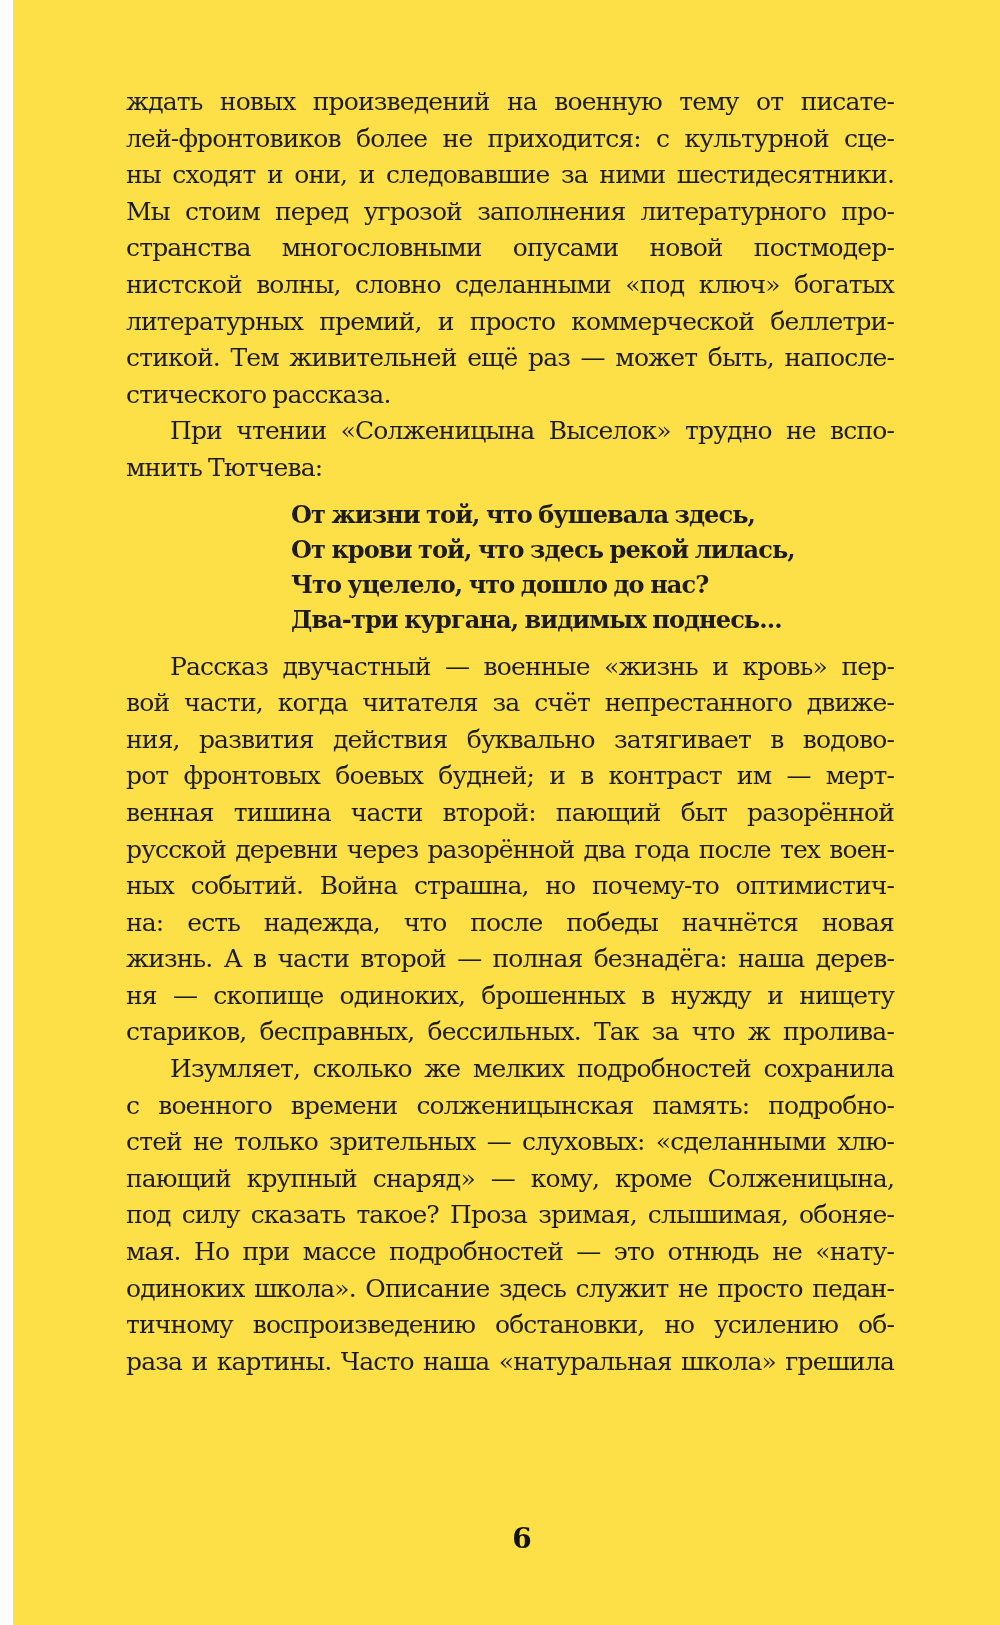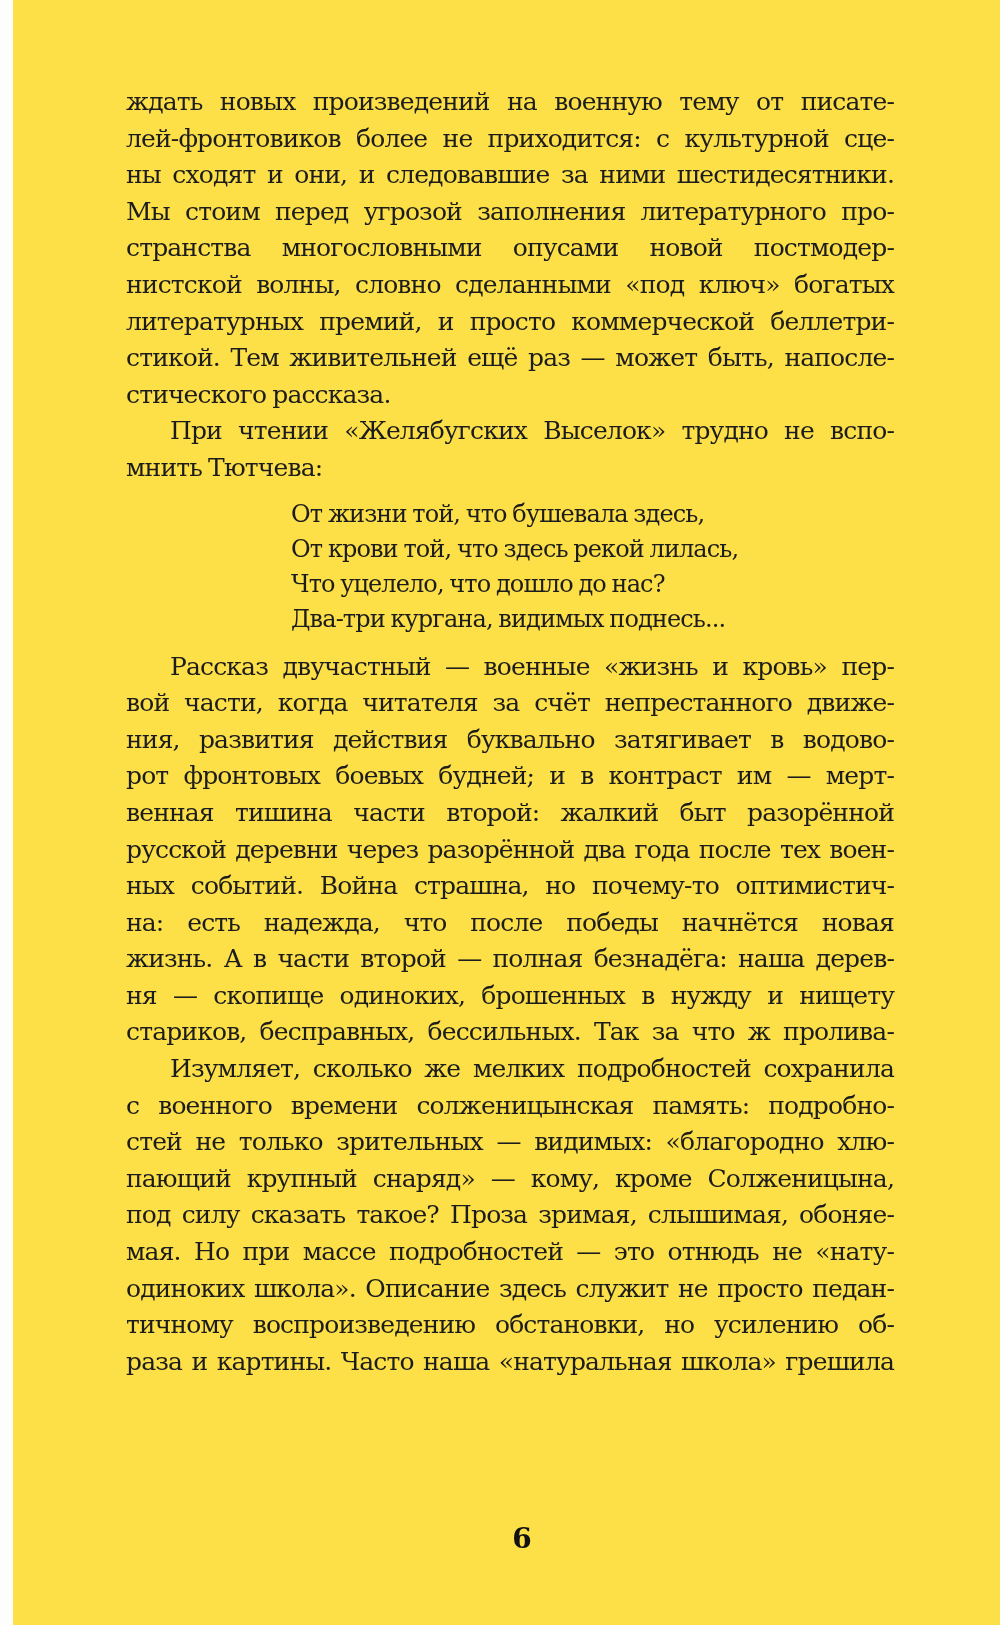--- a/index.html
+++ b/index.html
@@ -43,20 +43,21 @@
       text-align-last: left;
     }
     .line.indent {
       padding-left: 44px;
     }
     .verse {
       display: block;
       padding-left: 165px;
       margin-top: 10px;
       margin-bottom: 12px;
+      font-weight: bold;
     }
     .verse .vline {
       display: block;
       height: 35px;
       line-height: 35px;
       font-size: 24px;
       white-space: nowrap;
       letter-spacing: -0.9px;
       word-spacing: -1px;
     }
@@ -85,49 +86,49 @@
       <span class="line">ны сходят и они, и следовавшие за ними шестидесятники.</span>
       <span class="line">Мы стоим перед угрозой заполнения литературного про-</span>
       <span class="line">странства многословными опусами новой постмодер-</span>
       <span class="line">нистской волны, словно сделанными «под ключ» богатых</span>
       <span class="line">литературных премий, и просто коммерческой беллетри-</span>
       <span class="line">стикой. Тем живительней ещё раз — может быть, напосле-</span>
       <span class="line last">стического рассказа.</span>
     </div>
 
     <div>
-      <span class="line indent">При чтении «Желябугских Выселок» трудно не вспо-</span>
+      <span class="line indent">При чтении «Солженицына Выселок» трудно не вспо-</span>
       <span class="line last">мнить Тютчева:</span>
     </div>
 
     <div class="verse">
       <span class="vline">От жизни той, что бушевала здесь,</span>
       <span class="vline">От крови той, что здесь рекой лилась,</span>
       <span class="vline">Что уцелело, что дошло до нас?</span>
       <span class="vline">Два-три кургана, видимых поднесь...</span>
     </div>
 
     <div>
       <span class="line indent">Рассказ двучастный — военные «жизнь и кровь» пер-</span>
       <span class="line">вой части, когда читателя за счёт непрестанного движе-</span>
       <span class="line">ния, развития действия буквально затягивает в водово-</span>
       <span class="line">рот фронтовых боевых будней; и в контраст им — мерт-</span>
-      <span class="line">венная тишина части второй: жалкий быт разорённой</span>
+      <span class="line">венная тишина части второй: пающий быт разорённой</span>
       <span class="line">русской деревни через разорённой два года после тех воен-</span>
       <span class="line">ных событий. Война страшна, но почему-то оптимистич-</span>
       <span class="line">на: есть надежда, что после победы начнётся новая</span>
       <span class="line">жизнь. А в части второй — полная безнадёга: наша дерев-</span>
       <span class="line">ня — скопище одиноких, брошенных в нужду и нищету</span>
       <span class="line">стариков, бесправных, бессильных. Так за что ж пролива-</span>
     </div>
 
     <div>
       <span class="line indent">Изумляет, сколько же мелких подробностей сохранила</span>
       <span class="line">с военного времени солженицынская память: подробно-</span>
-      <span class="line">стей не только зрительных — видимых: «благородно хлю-</span>
+      <span class="line">стей не только зрительных — слуховых: «сделанными хлю-</span>
       <span class="line">пающий крупный снаряд» — кому, кроме Солженицына,</span>
       <span class="line">под силу сказать такое? Проза зримая, слышимая, обоняе-</span>
       <span class="line">мая. Но при массе подробностей — это отнюдь не «нату-</span>
       <span class="line">одиноких школа». Описание здесь служит не просто педан-</span>
       <span class="line">тичному воспроизведению обстановки, но усилению об-</span>
       <span class="line">раза и картины. Часто наша «натуральная школа» грешила</span>
     </div>
 
   </div>
 

